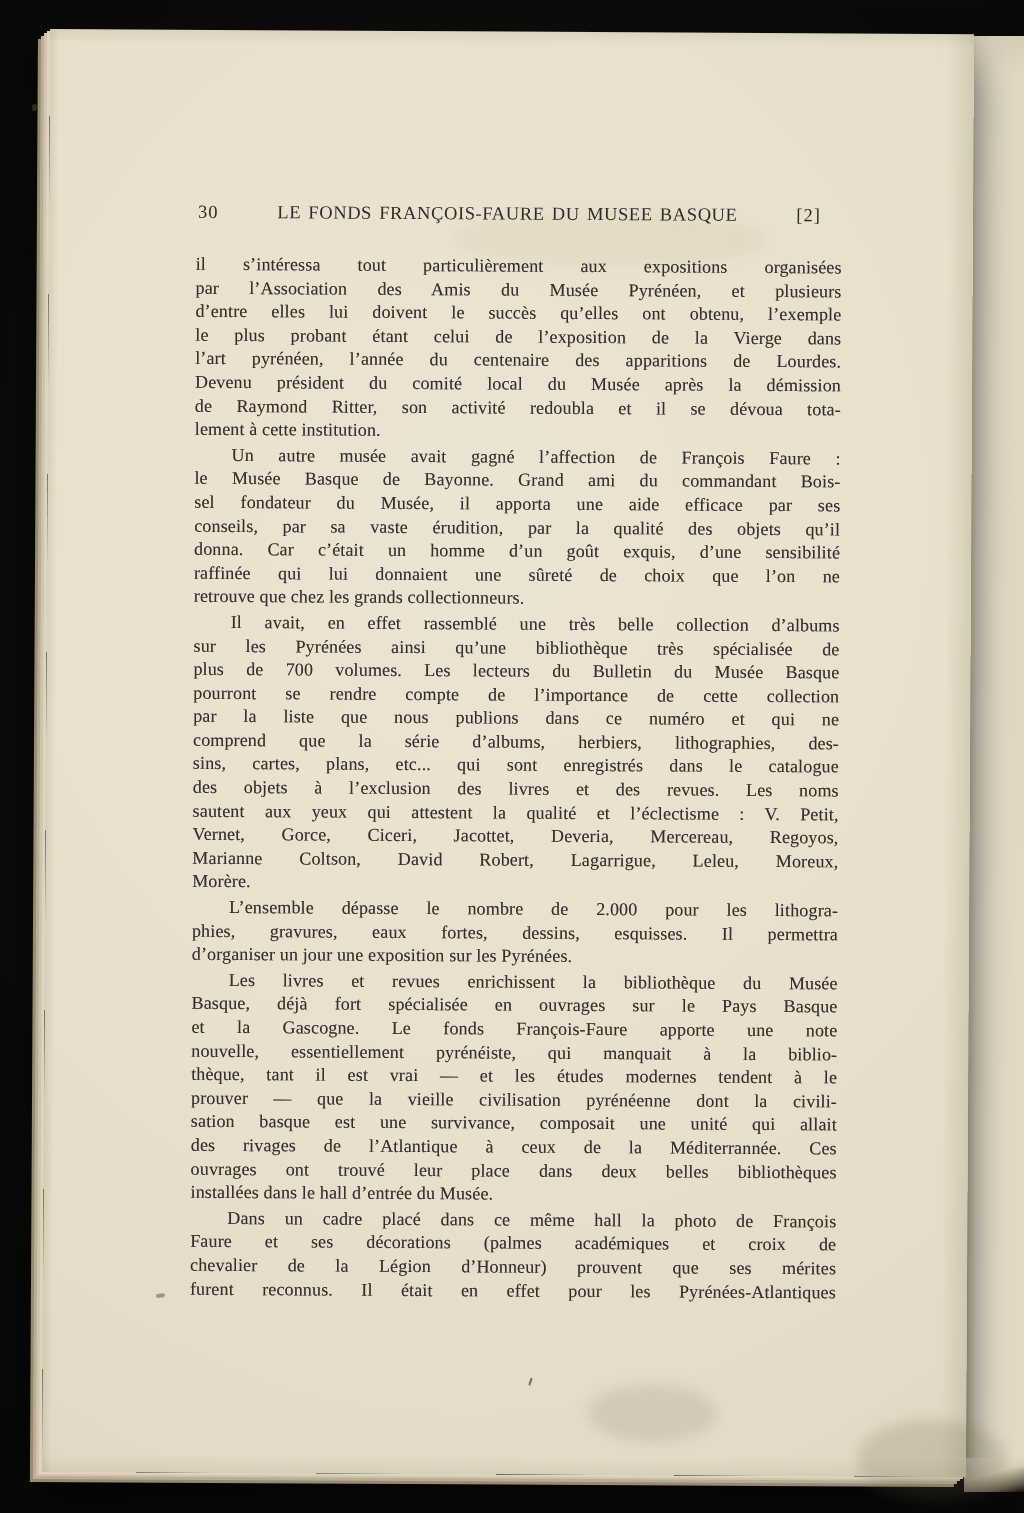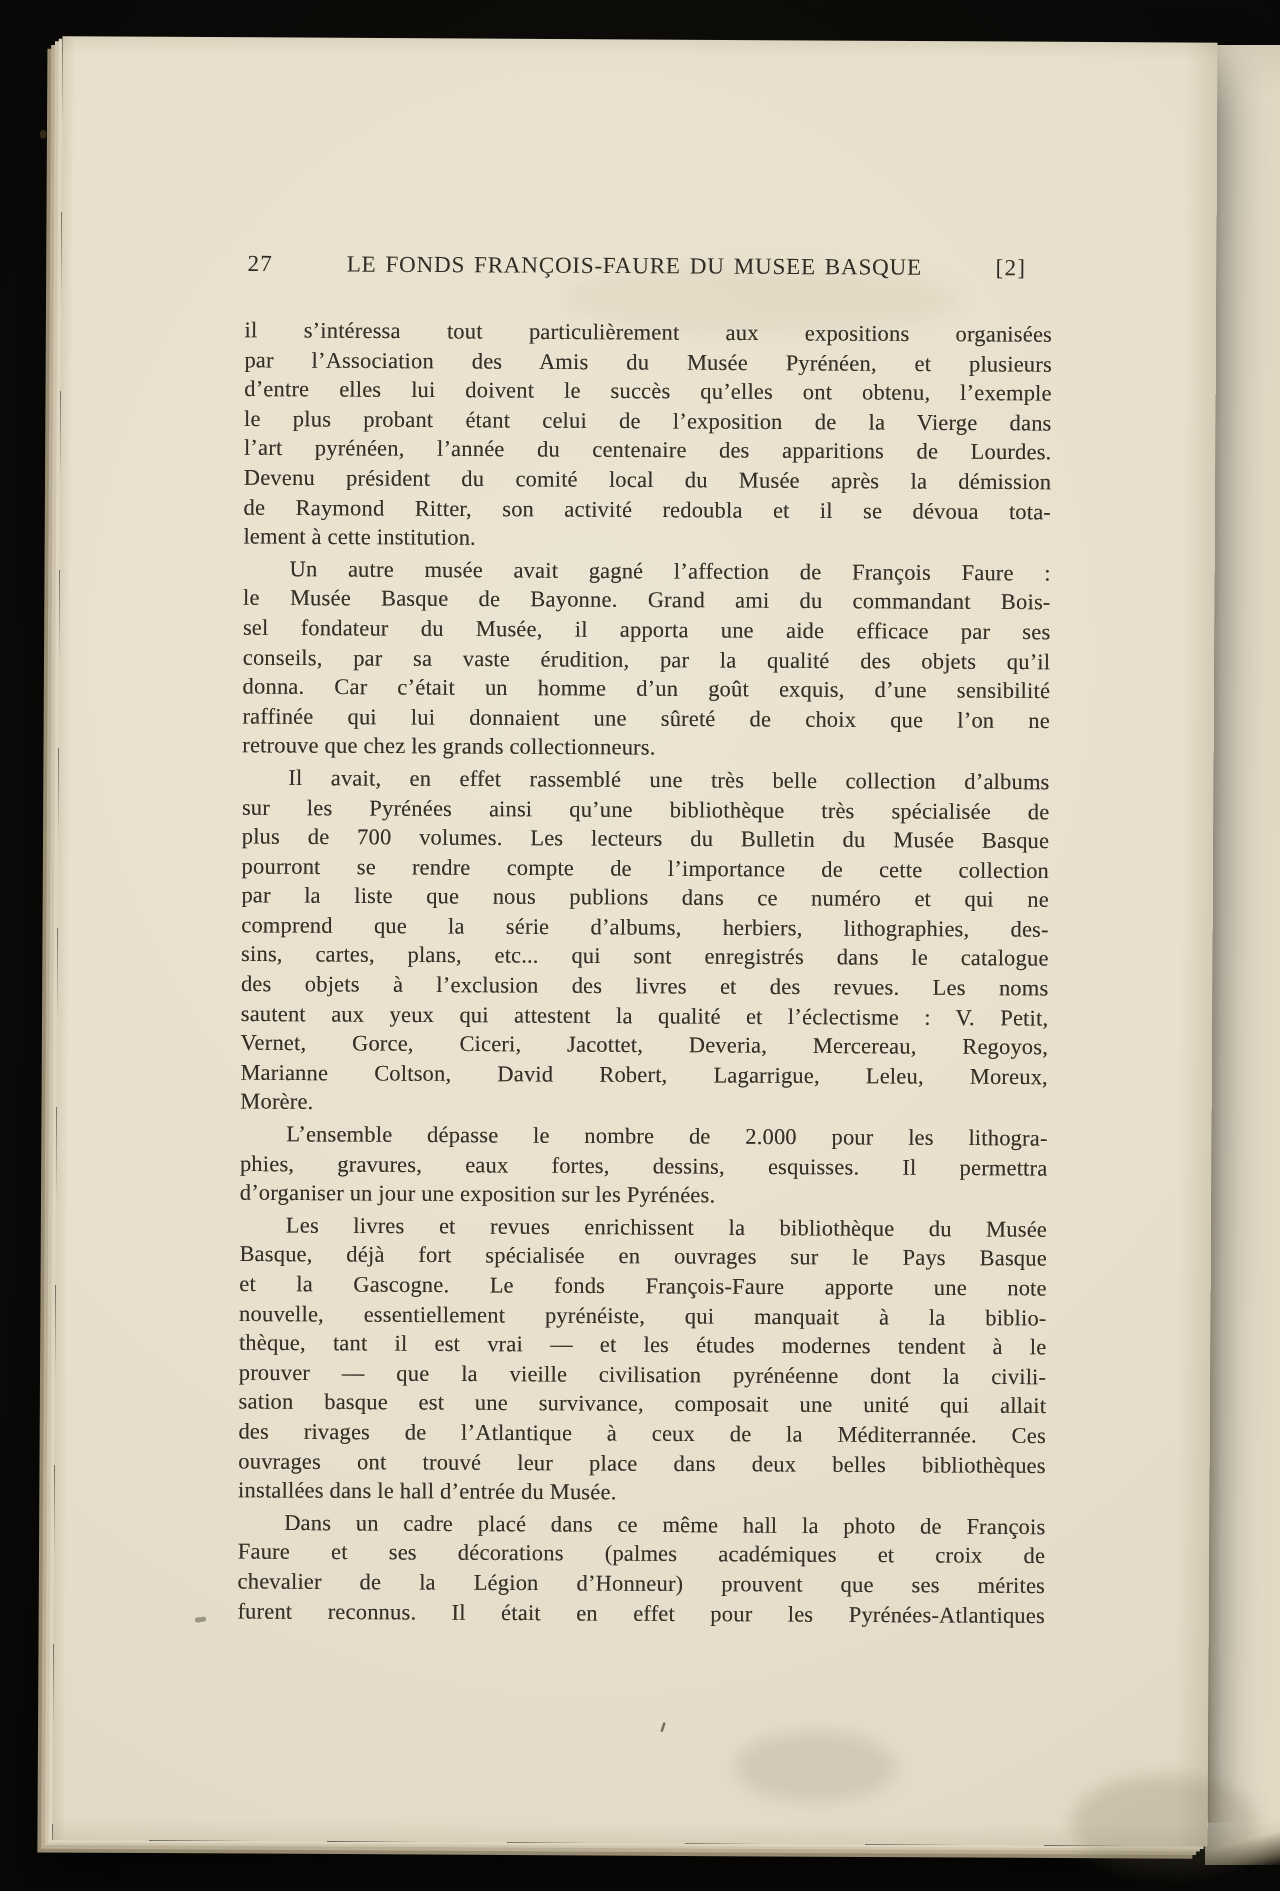--- a/index.html
+++ b/index.html
@@ -82,21 +82,21 @@
   <div class="page">
 
     <div class="smudge smudge-a"></div>
     <div class="smudge smudge-b"></div>
     <div class="smudge smudge-c"></div>
     <div class="fleck-a"></div>
     <div class="ink-speck"></div>
 
     <div class="column">
       <header class="page-header">
-        <span class="page-number">27</span>
+        <span class="page-number">30</span>
         <span class="running-title">LE FONDS FRANÇOIS-FAURE DU MUSEE BASQUE</span>
         <span class="section-ref">[2]</span>
       </header>
 
       <main class="text-block" id="body-text">
           <div class="para">
             <div class="line">il s’intéressa tout particulièrement aux expositions organisées</div>
             <div class="line">par l’Association des Amis du Musée Pyrénéen, et plusieurs</div>
             <div class="line">d’entre elles lui doivent le succès qu’elles ont obtenu, l’exemple</div>
             <div class="line">le plus probant étant celui de l’exposition de la Vierge dans</div>

